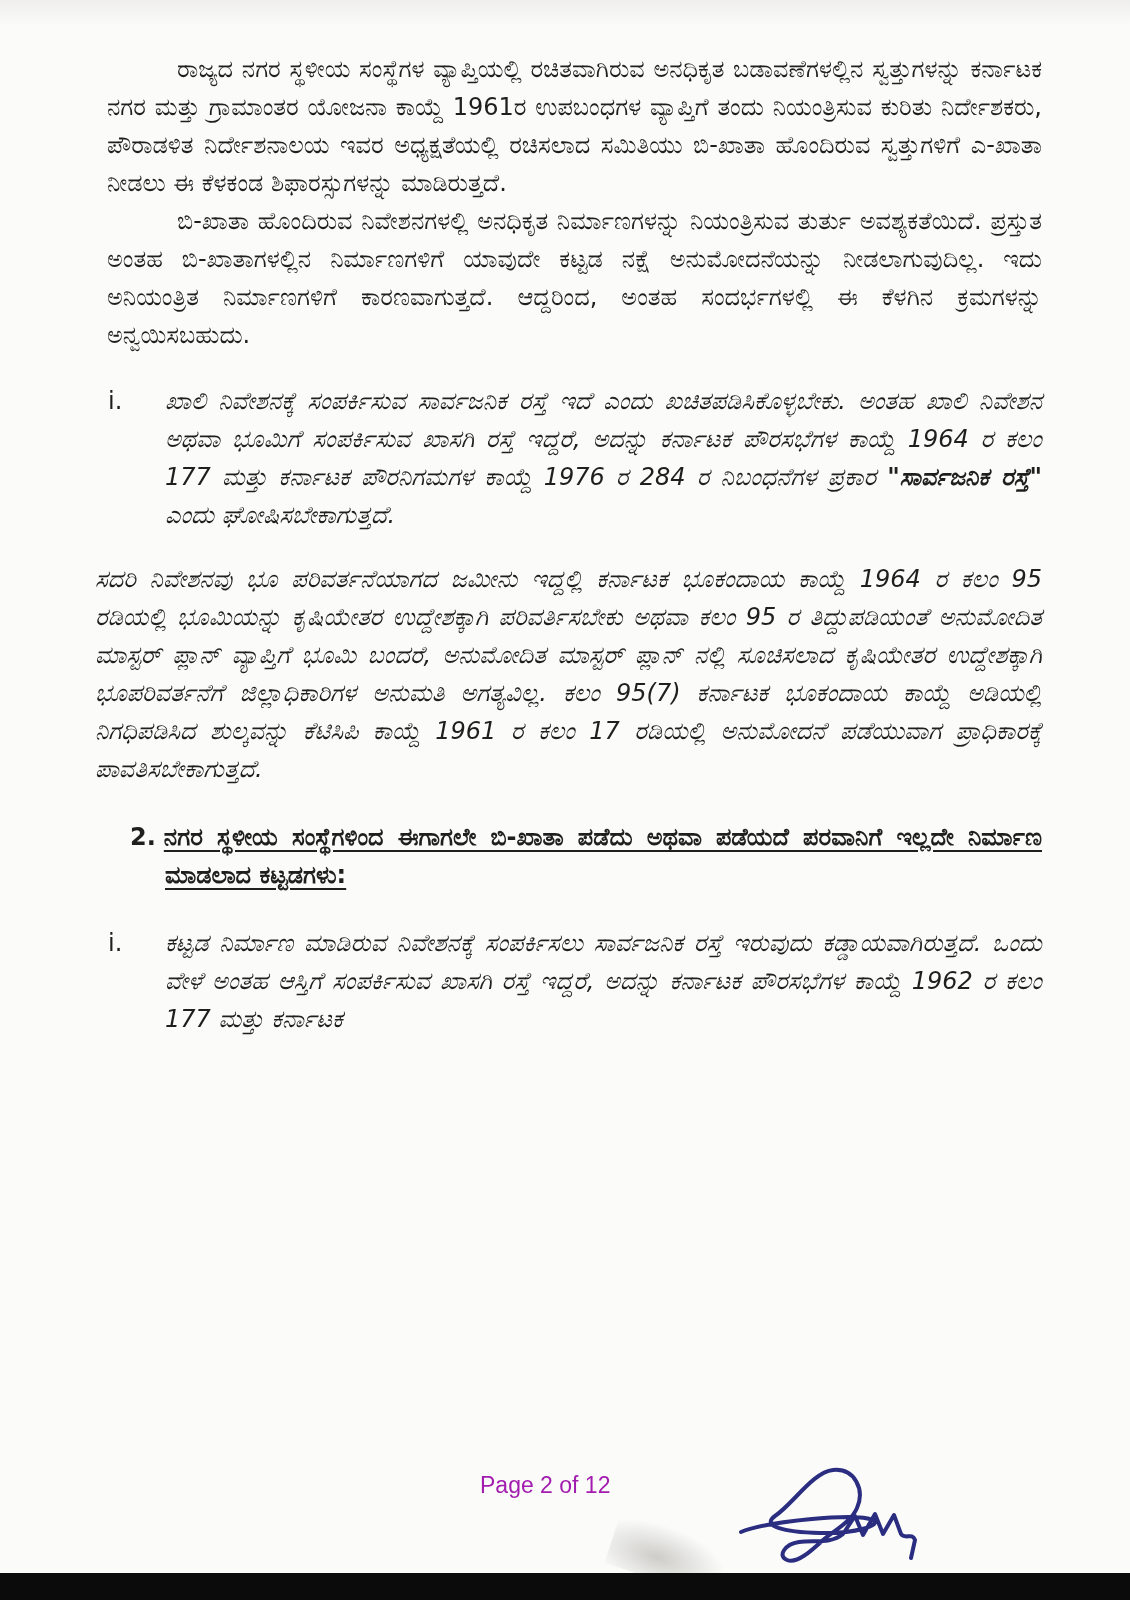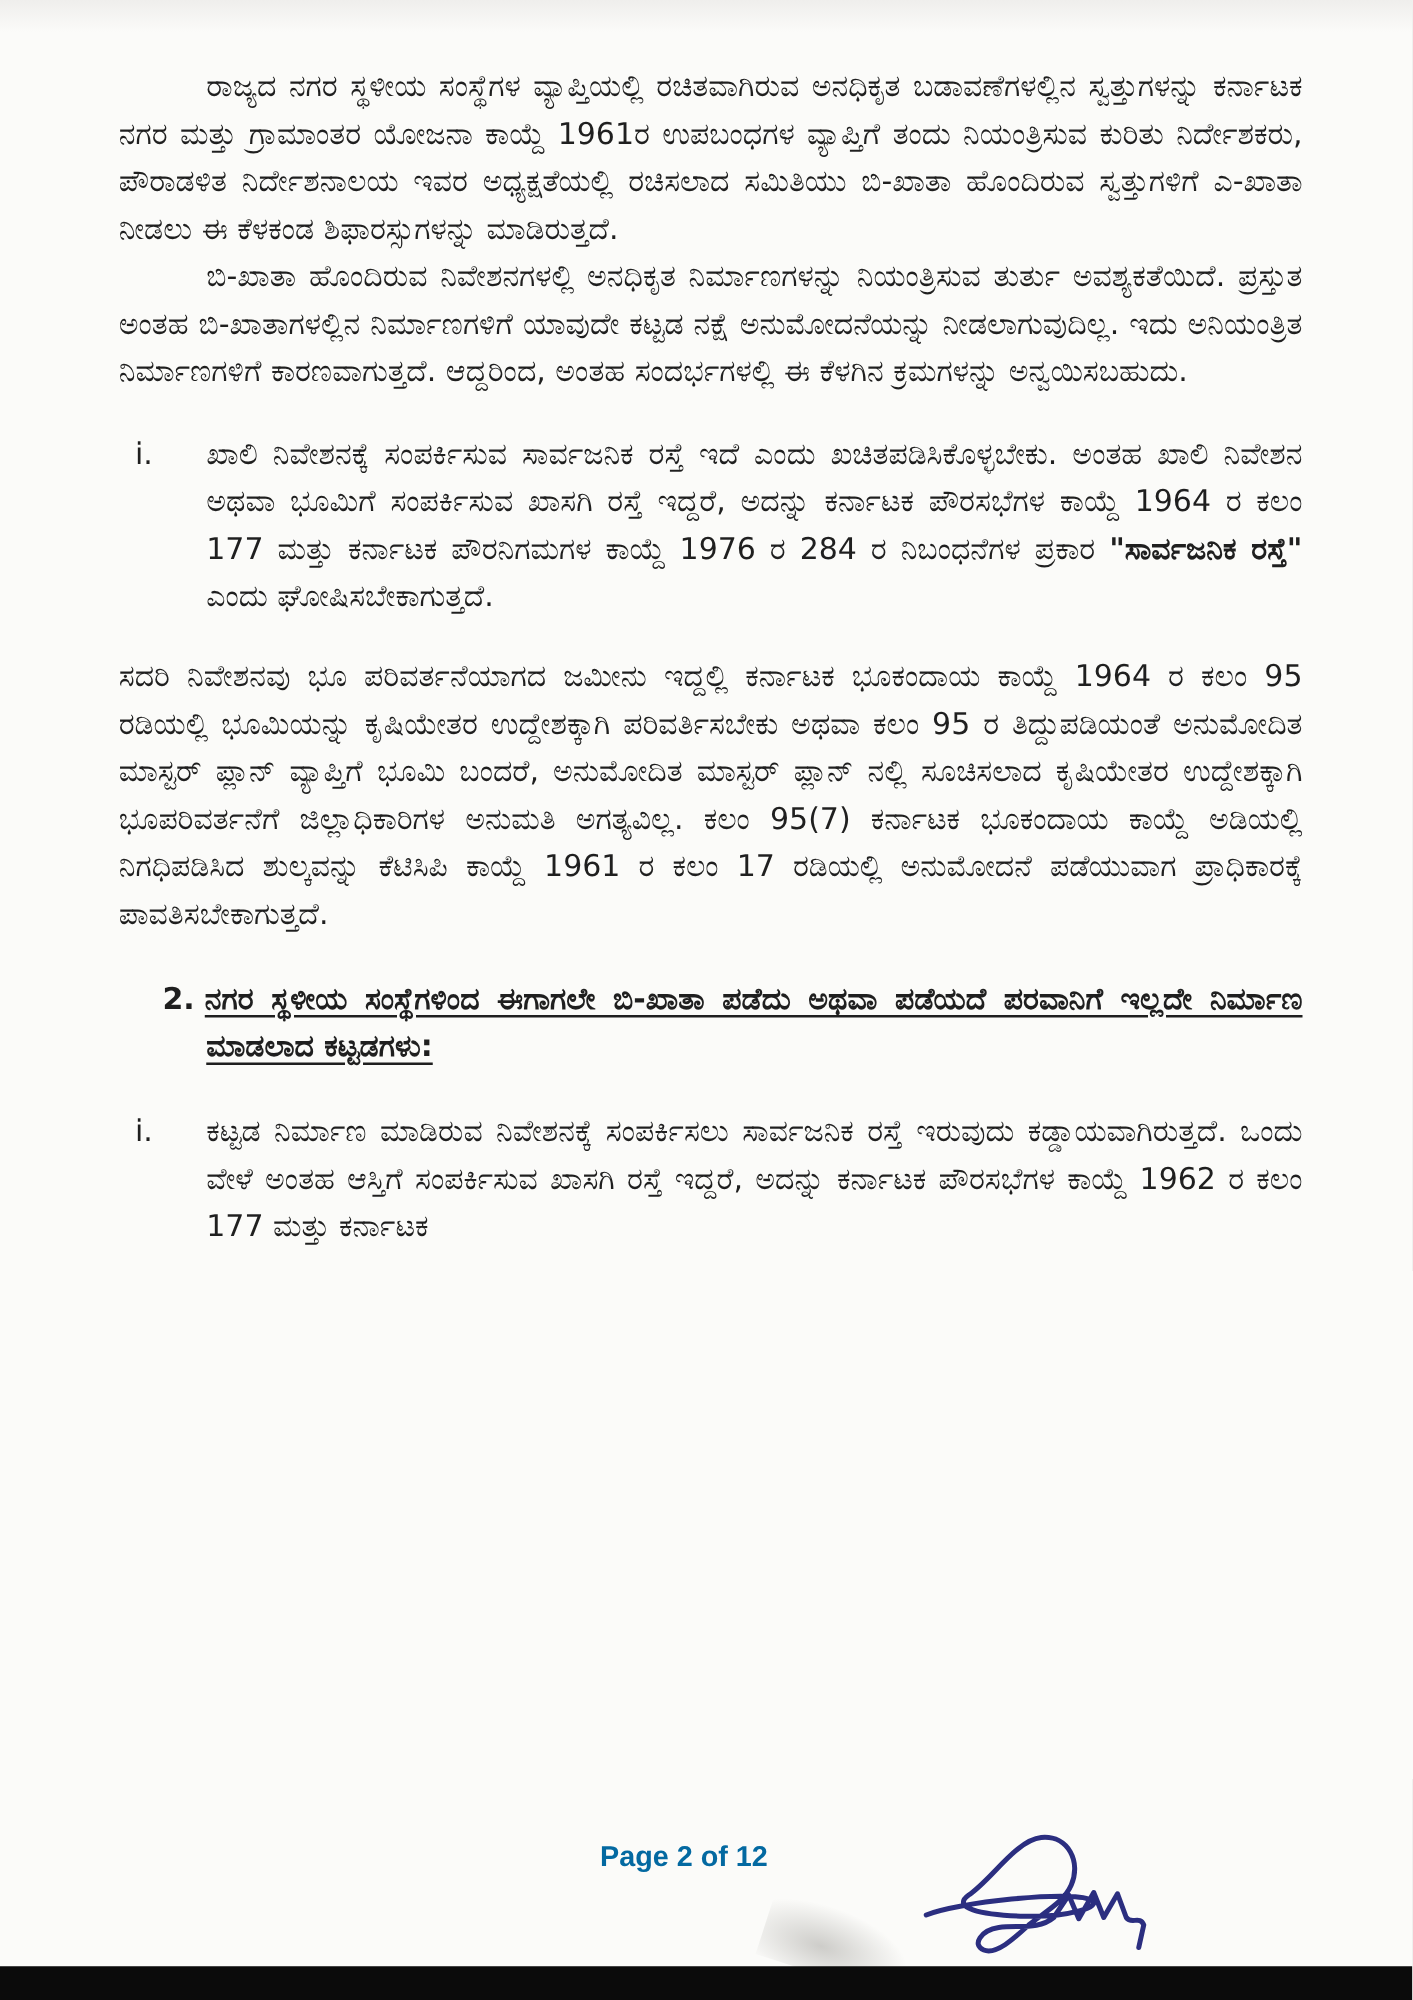--- a/index.html
+++ b/index.html
@@ -26,48 +26,48 @@
   .content {
     position: absolute;
     left: 95px;
     top: 50px;
     width: 947px; 
     font-size: 24px;
     line-height: 38px;
     text-align: justify;
   }
 
-  .para-indent { text-indent: 70px; }
+  .para-indent { text-indent: 70px; margin-left: 12px; }
 
   .sec-heading {
     font-weight: bold;
     padding-left: 70px;
     text-indent: -35px;
     margin-top: 30px;
     margin-bottom: 30px;
   }
   .sec-heading .num { text-decoration: none; padding-right: 8px; }
   .sec-heading .htext { text-decoration: underline; text-underline-offset: 5px; }
 
   .sec-intro { margin-bottom: 28px; }
   .para1 { margin-bottom: 0; }
 
   .rlist { list-style: none; }
   .item { display: flex; margin-bottom: 26px; }
   .marker { flex: 0 0 70px; padding-left: 13px; }
-  .itext { flex: 1 1 auto; text-align: justify; }
+  .itext { flex: 1 1 auto; text-align: justify; font-style: italic; }
   .bold { font-weight: bold; }
 
   .footer-label {
     position: absolute;
     left: 480px;
     top: 1472px;
     font-size: 23px;
-    font-weight: bold;
-    color: #0369a1;
+    font-weight: normal;
+    color: #a21caf;
     font-family: "Liberation Sans", sans-serif;
   }
 
   .signature {
     position: absolute;
     left: 735px;
     top: 1460px;
     width: 195px;
     height: 118px;
   }

